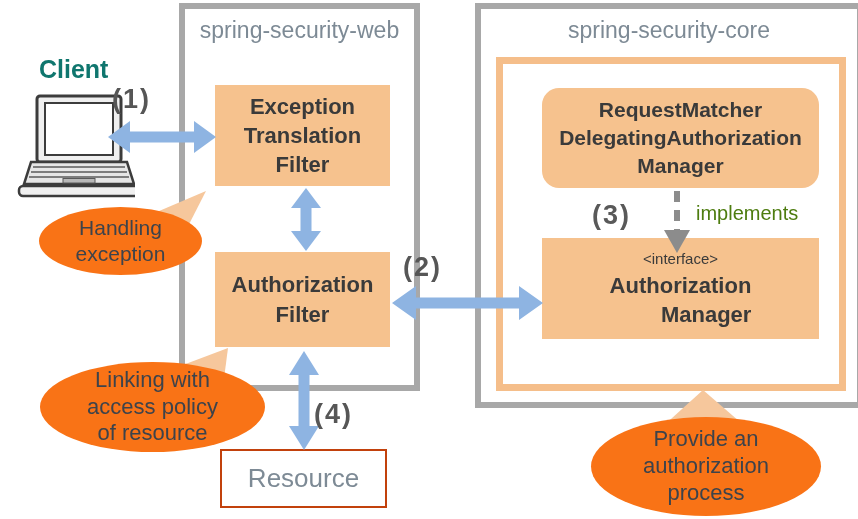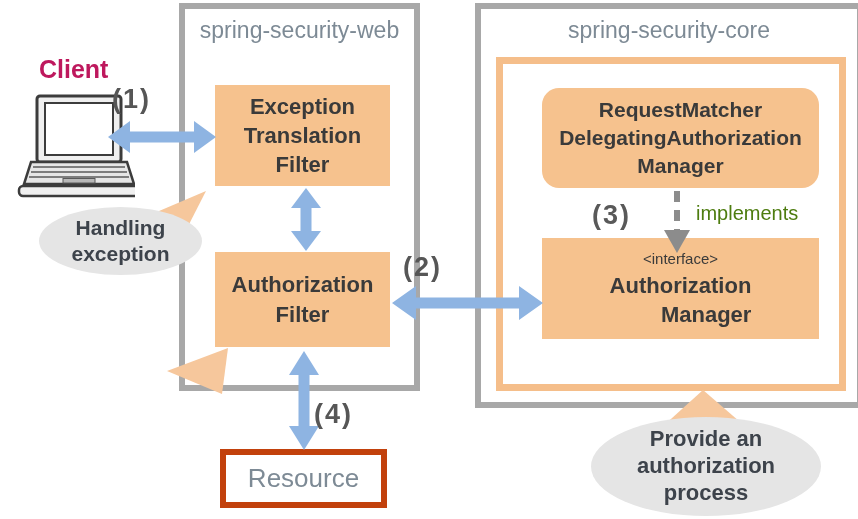--- a/index.html
+++ b/index.html
@@ -9,32 +9,32 @@
   }
   .container{position:absolute;border:6px solid #a8a8a8;box-sizing:border-box;background:#fff;z-index:1;}
   .container-title{margin-top:8px;text-align:center;font-size:23px;color:#7d8a95;z-index:2;}
   .inner-frame{position:absolute;border:7px solid #f5be8a;box-sizing:border-box;z-index:1;background:transparent;}
   .obox{
     position:absolute;background:#f6c28e;color:#3a3a3a;font-weight:bold;
     display:flex;flex-direction:column;align-items:center;justify-content:center;
     text-align:center;white-space:pre-line;z-index:4;line-height:1.32;
   }
   .bubble{
-    position:absolute;background:#e5e5e5;border-radius:50%;
+    position:absolute;background:#f97316;border-radius:50%;
     display:flex;align-items:center;justify-content:center;text-align:center;
-    font-weight:bold;color:#3d434b;white-space:pre-line;z-index:6;line-height:1.22;font-size:21px;
+    font-weight:normal;color:#3d434b;white-space:pre-line;z-index:6;line-height:1.22;font-size:21px;
   }
   .overlay{position:absolute;left:0;top:0;width:858px;height:519px;z-index:5;pointer-events:none;}
   .label{position:absolute;z-index:7;color:#565656;font-weight:bold;}
   .step{font-size:27px;letter-spacing:2px;}
-  .client-label{position:absolute;left:30px;top:55px;font-size:25px;font-weight:bold;color:#be185d;z-index:3;}
+  .client-label{position:absolute;left:30px;top:55px;font-size:25px;font-weight:bold;color:#0f766e;z-index:3;}
   .laptop{position:absolute;left:6px;top:93px;z-index:3;}
   .resource{
     position:absolute;left:211px;top:449px;width:167px;height:59px;
-    border:6px solid #c2410c;box-sizing:border-box;background:#fff;
+    border:2px solid #c2410c;box-sizing:border-box;background:#fff;
     display:flex;align-items:center;justify-content:center;
     font-size:26px;color:#7d8a95;z-index:4;
   }
   .implements{position:absolute;left:687px;top:202px;font-size:20px;color:#4d7c0f;z-index:7;font-weight:normal;text-align:center;}
   .stereotype{font-weight:normal;font-size:15px;line-height:1.5;}
   .box-name{font-size:22px;}
   .rm-name{font-size:21px;border-radius:17px;}
 </style>
 </head>
 <body>
@@ -104,18 +104,21 @@
 
   <div class="label step" style="left:103px;top:84px;">(1)</div>
   <div class="label step" style="left:394px;top:252px;">(2)</div>
   <div class="label step" style="left:583px;top:200px;color:#595959;">(3)</div>
   <div class="label step" style="left:305px;top:399px;">(4)</div>
   <div class="implements">implements</div>
 
   <div class="bubble" style="left:30px;top:207px;width:163px;height:68px;">Handling
 exception</div>
 
+  <div class="bubble" style="left:31px;top:362px;width:225px;height:90px;font-size:22px;">Linking with
+access policy
+of resource</div>
 
   <div class="bubble" style="left:582px;top:417px;width:230px;height:99px;font-size:22px;">Provide an
 authorization
 process</div>
 
 </div>
 
 </body></html>

